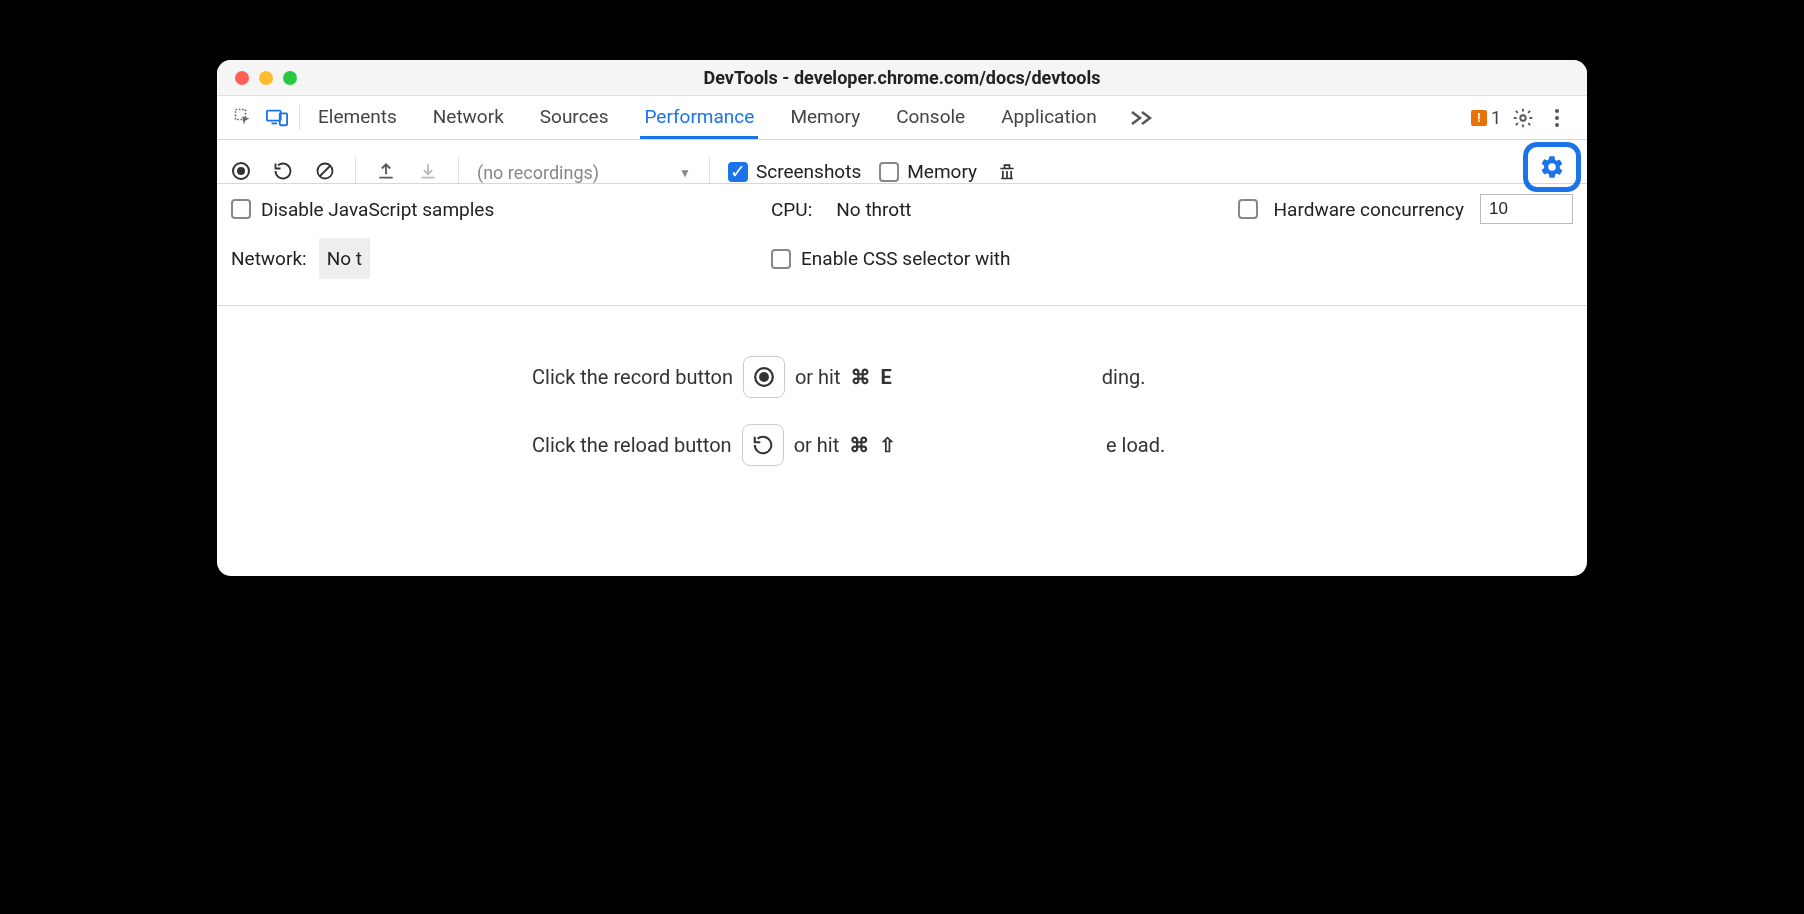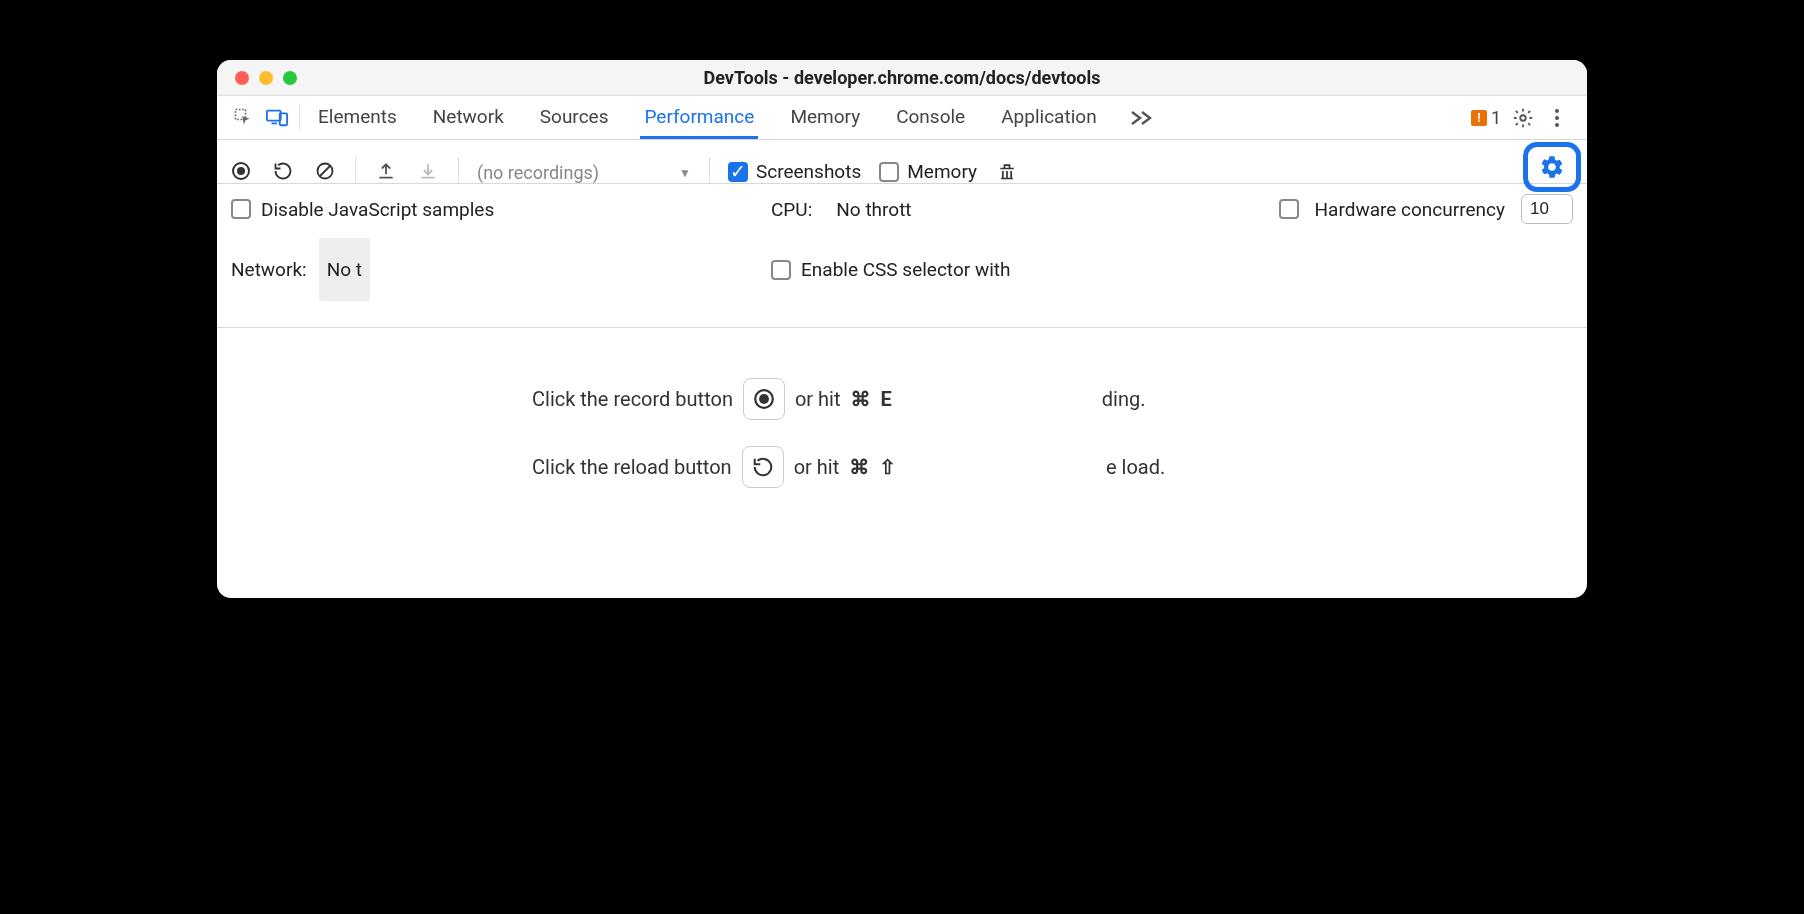--- a/index.html
+++ b/index.html
@@ -178,31 +178,31 @@
     color: #222;
     position: relative;
   }
   .row {
     display: flex;
     align-items: center;
     gap: 10px;
   }
   .dropdown-val { padding: 2px 8px; }
   .hw-input {
-    width: 52px;
+    width: 93px;
     height: 30px;
     border: 1px solid #bbb;
-    border-radius: 6px;
+    border-radius: 0;
     padding: 0 8px;
     font-size: 17px;
     color: #222;
   }
   .net-val {
     background: #eee;
-    padding: 20px 8px;
+    padding: 9px 8px;
     border-radius: 2px;
   }
   .content {
     padding: 50px 40px 26px 290px;
     font-size: 20px;
     color: #333;
     line-height: 1.5;
     min-height: 270px;
     border-bottom-left-radius: 14px;
     border-bottom-right-radius: 14px;

